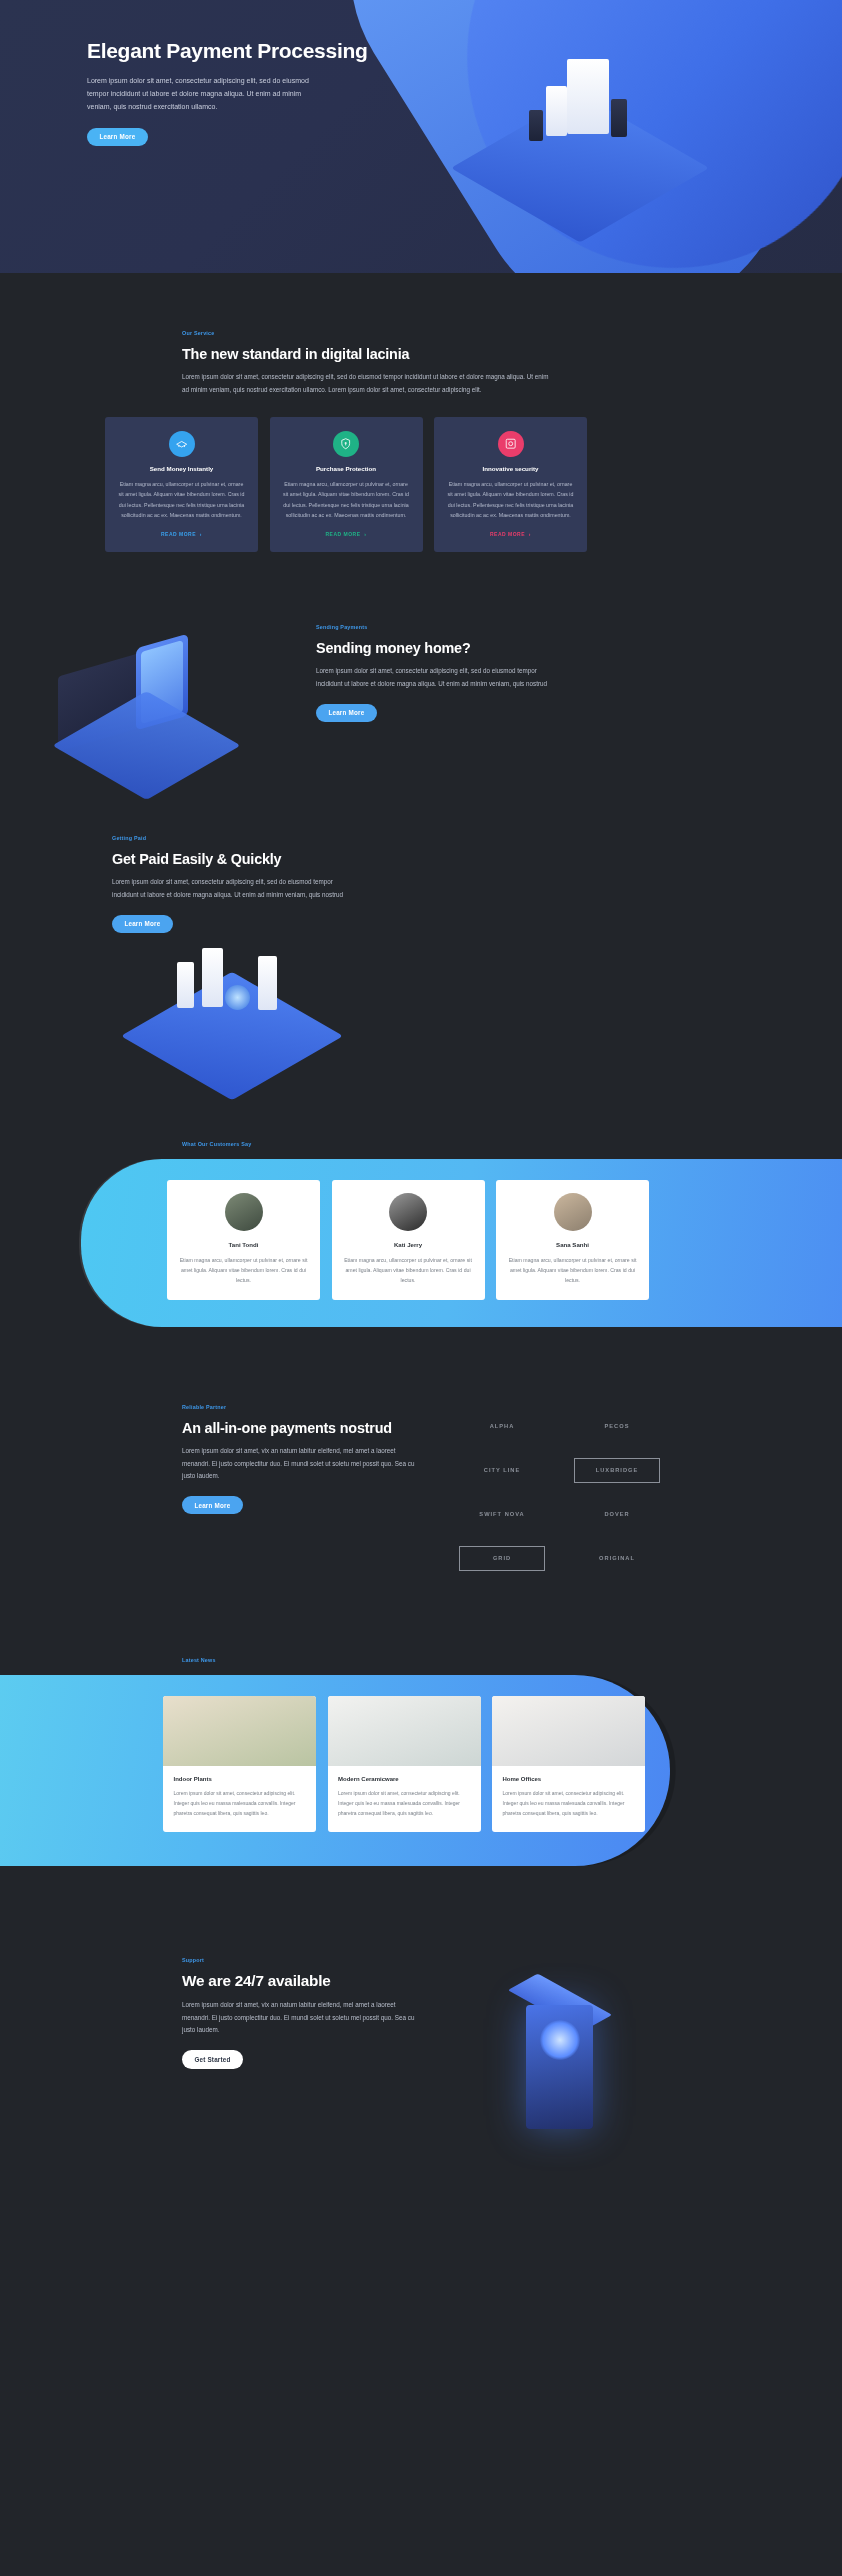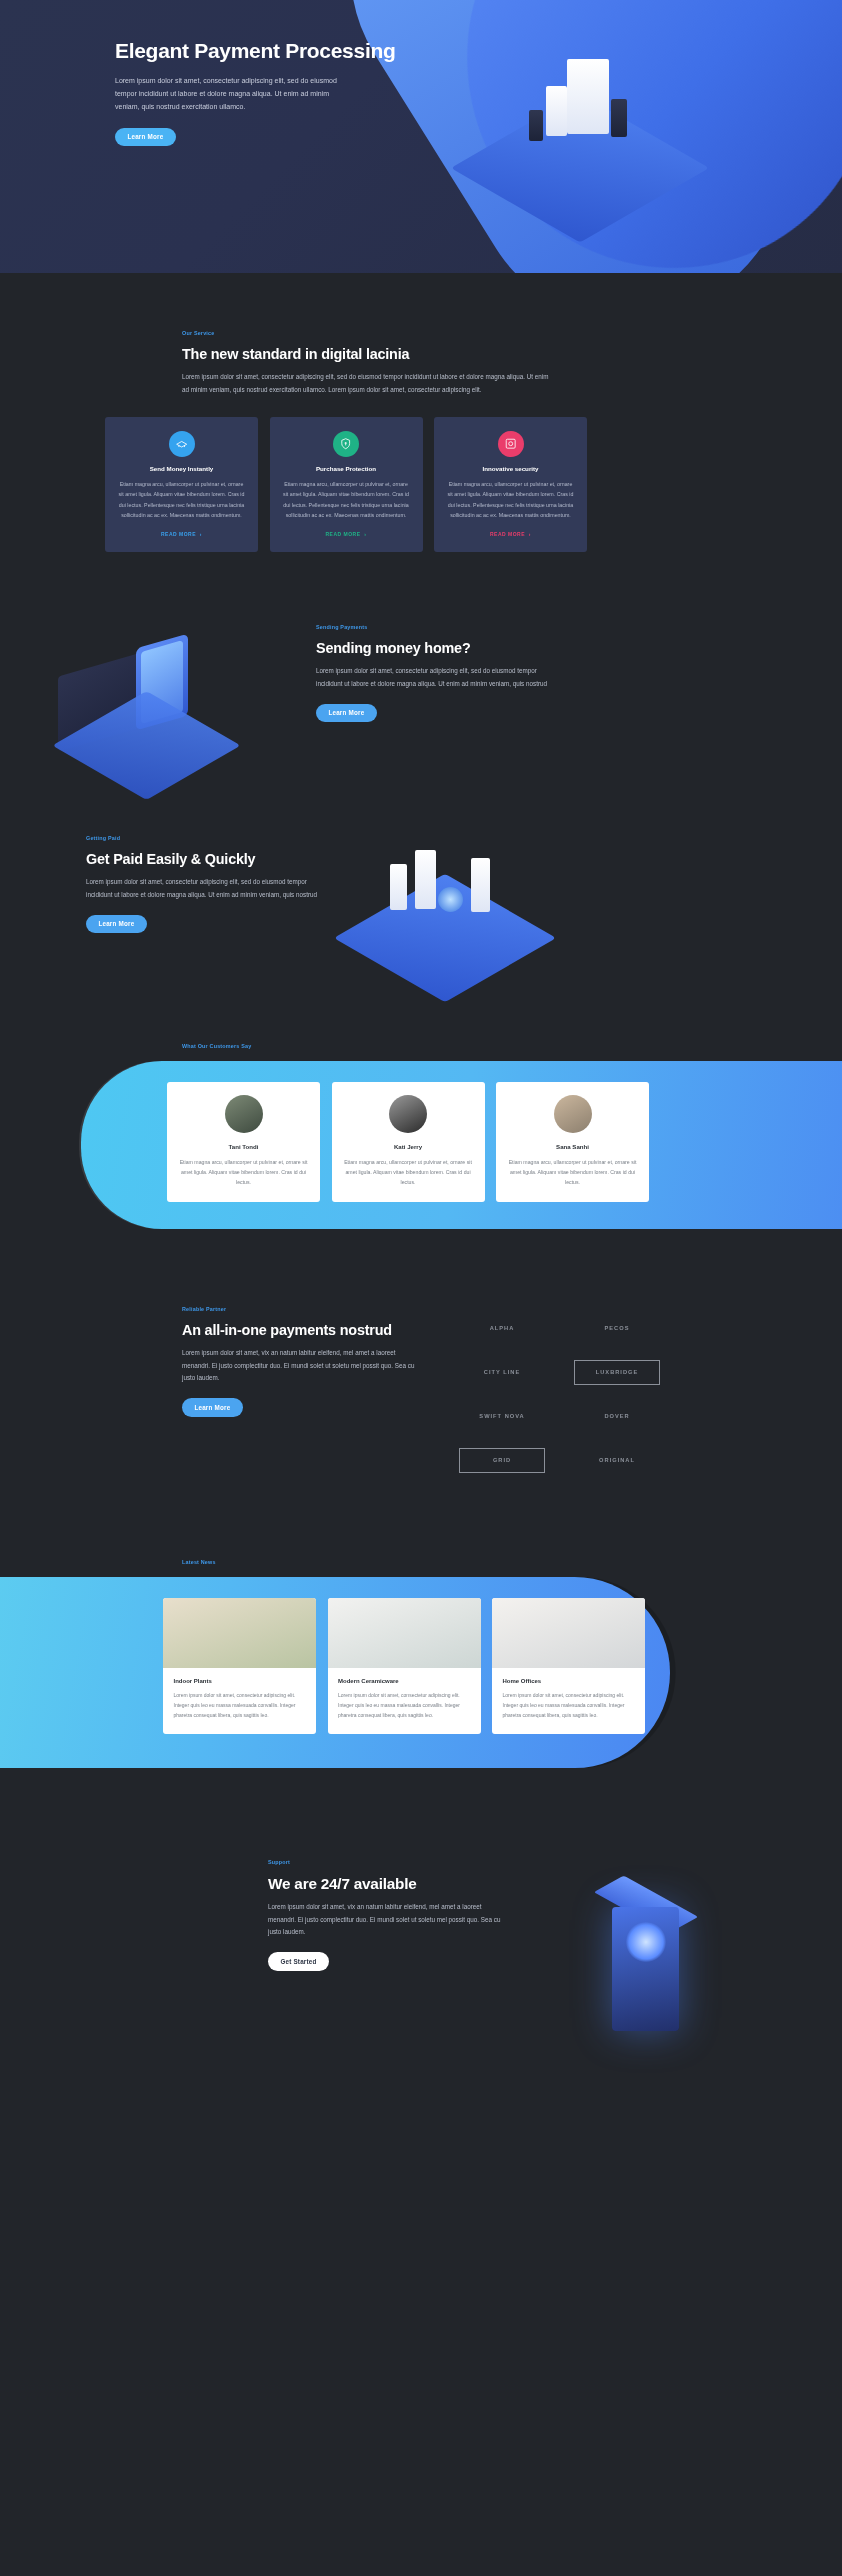--- a/index.html
+++ b/index.html
@@ -14,21 +14,21 @@
   
   .hero { position:relative; height:273px; overflow:hidden;
     background:linear-gradient(135deg,#2b3350 0%,#2a3150 40%,#262c45 100%); }
   .hero-blob { position:absolute; right:-38px; top:-144px; width:412px; height:412px;
     background:linear-gradient(150deg,#5a8bf5 0%,#3f6fe8 55%,#2f52c8 100%);
     border-radius:46% 54% 50% 50% / 50% 46% 54% 50%;
     transform:rotate(-18deg); filter:blur(0.2px); }
   .hero-blob2 { position:absolute; right:115px; top:-201px; width:316px; height:536px;
     background:linear-gradient(180deg,#6aa4ff 0%,#3d6ee6 100%);
     border-radius:153px; transform:rotate(-32deg); opacity:.95; }
-  .hero-inner { position:relative; z-index:3; padding:38px 0 0 115px; width:450px; }
+  .hero-inner { position:relative; z-index:3; padding:38px 0 0 87px; width:450px; }
   .hero h1 { font-size:21px; font-weight:700; line-height:1.28; letter-spacing:-0.3px; }
   .hero p { margin-top:10.5px; font-size:7px; line-height:1.85; color:#c9cedd; width:239px; }
 
   .btn { display:inline-block; border:none; cursor:pointer;
     font-size:6.3px; font-weight:700; letter-spacing:0.2px;
     padding:5.7px 12.4px; border-radius:13.4px; color:#fff;
     background:#4ab3f4; margin-top:13.4px; }
   .btn.blue2 { background:#4ba4f0; }
   .btn.white { background:#ffffff; color:#2c3444; }
 
@@ -60,21 +60,21 @@
   .more { display:inline-flex; align-items:center; gap:3.8px; margin-top:10.5px;
     font-size:5px; font-weight:700; letter-spacing:0.5px; text-decoration:none; }
   .more.blue{color:#39a0ec;} .more.green{color:#1fb286;} .more.pink{color:#ea3d6b;}
 
   
   .split { display:flex; }
   #sending { padding:72px 0 0 0; }
   #sending .art { width:316px; display:flex; justify-content:center; }
   #sending .txt { width:258px; }
   #sending .body { width:239px; }
-  #paid { padding:67px 0 0 86px; display:flex; }
+  #paid { padding:67px 0 0 112px; display:flex;flex-direction:column; }
   #paid .txt { width:239px; }
 
   .lap { width:115px; height:75px; background:linear-gradient(160deg,#2d3350,#1c2138);
     border-radius:3.8px; transform:skewY(-16deg); position:relative; }
   .phone { width:52px; height:82px; border-radius:5.7px;
     background:linear-gradient(160deg,#5d8cf5,#2f57cf); transform:skewY(-16deg);
     position:relative; }
   .phone-scr { position:absolute; inset:4.8px; border-radius:3.8px;
     background:linear-gradient(160deg,#8fc4ff,#4f7fe8); }
 
@@ -117,21 +117,21 @@
   .ncard { width:153px; background:#fff; border-radius:2.9px; overflow:hidden; color:#2c3137; }
   .nthumb { height:70px; }
   .nthumb.a{background:linear-gradient(160deg,#e8dfcc,#b9c4a2);}
   .nthumb.b{background:linear-gradient(160deg,#f2f2f0,#cdd6d4);}
   .nthumb.c{background:linear-gradient(160deg,#f4f2ef,#d3d6d8);}
   .ncard .nb { padding:10.5px 10.5px 13.4px; }
   .ncard h4 { font-size:6px; font-weight:700; }
   .ncard p { font-size:5px; line-height:1.95; color:#7b8189; margin-top:6.7px; }
 
   
-  #support { padding:91px 0 115px 182px; display:flex;justify-content:center; }
+  #support { padding:91px 0 115px 182px; display:flex; }
   #support .txt { width:239px; }
   #support h2.title { font-size:15.3px; }
   .srv { position:relative; width:201px; height:211px; margin-left:48px; }
   .srv-box { position:absolute; left:57px; top:48px; width:67px; height:124px;
     background:linear-gradient(170deg,#4a74e8,#22306b); border-radius:3.8px;
     box-shadow:0 0 38px rgba(77,134,255,.45); }
   .srv-top { position:absolute; left:50px; top:29px; width:82px; height:33px;
     background:linear-gradient(170deg,#6f9bff,#3558cf);
     transform:rotate(45deg) skew(-16deg,-16deg); border-radius:2.9px; }
   .srv-glow { position:absolute; left:71px; top:63px; width:40px; height:40px;

